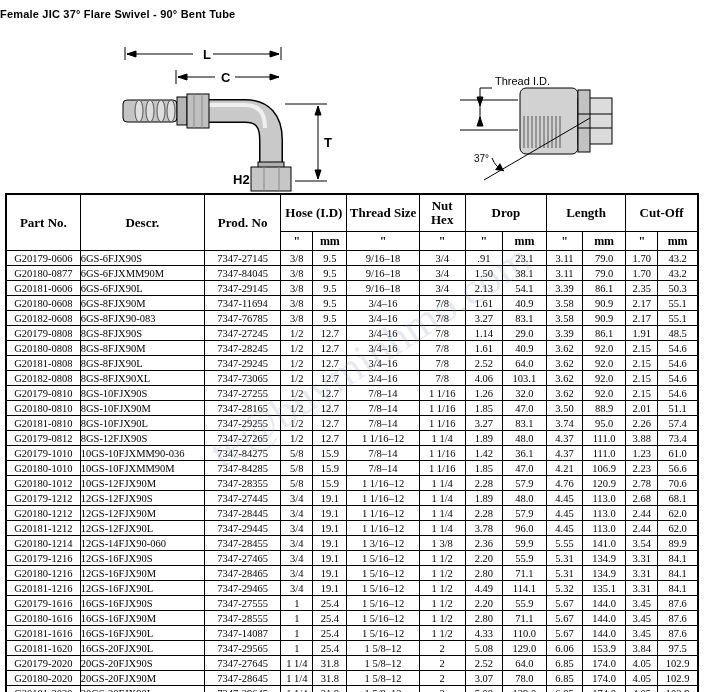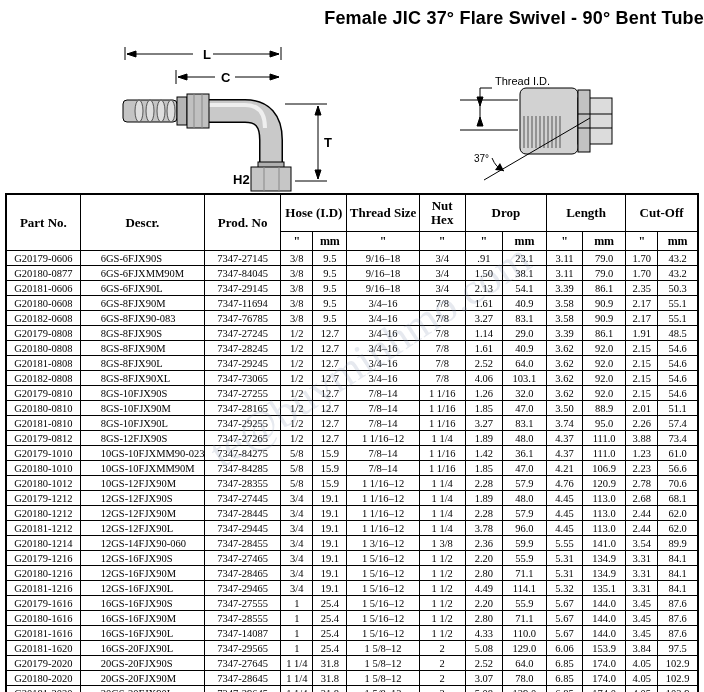--- a/index.html
+++ b/index.html
@@ -1,37 +1,37 @@
 <!DOCTYPE html>
 <html><head>
 <meta charset="utf-8">
 <style>
   html,body{margin:0;padding:0;background:#ffffff;}
   body{width:704px;height:692px;position:relative;font-family:"Liberation Serif",serif;color:#000;overflow:hidden;}
-  .page-title{position:absolute;top:8px;left:0;width:704px;text-align:right;
-    font-family:"Liberation Sans",sans-serif;font-weight:bold;font-size:18px;letter-spacing:.2px;}
+  .page-title{position:absolute;top:8px;left:0;width:704px;text-align:left;
+    font-family:"Liberation Sans",sans-serif;font-weight:bold;font-size:11px;letter-spacing:.2px;}
   .diagram{position:absolute;}
   #diagram-left{left:55px;top:44px;}
   #diagram-right{left:440px;top:40px;}
   .dim-label{font-family:"Liberation Sans",sans-serif;font-weight:bold;font-size:13px;}
   .small-label{font-family:"Liberation Sans",sans-serif;font-size:11px;}
   .tiny-label{font-family:"Liberation Sans",sans-serif;font-size:10px;}
   .watermark{position:absolute;left:90px;top:330px;width:560px;text-align:center;
     transform:rotate(-33deg);transform-origin:center;
     font-family:"Liberation Serif",serif;font-size:44px;color:rgba(130,145,175,0.20);
     pointer-events:none;white-space:nowrap;z-index:5;}
   table.spec{position:absolute;left:5px;top:193px;width:694px;border-collapse:collapse;
     table-layout:fixed;border:2px solid #000;font-size:10.5px;z-index:2;background:transparent;}
   table.spec th, table.spec td{border:1px solid #000;padding:0;text-align:center;
     overflow:hidden;white-space:nowrap;}
   table.spec thead th{font-weight:bold;font-size:13px;line-height:1.05;white-space:normal;}
   table.spec thead tr.units th{font-size:12px;height:18px;}
   table.spec thead tr.groups th{height:36px;}
   table.spec tbody td{height:14px;line-height:13px;}
-  table.spec tbody td.c1{text-align:left;padding-left:20px;}
+  table.spec tbody td.c1{text-align:left;padding-left:0;}
 </style>
 </head>
 <body>
 
 <div class="page-title">Female JIC 37° Flare Swivel - 90° Bent Tube</div>
 
 <svg id="diagram-left" class="diagram" width="340" height="148" viewBox="0 0 340 148">
   <g stroke="#000" stroke-width="1" fill="none">
 
     <line x1="70" y1="3" x2="70" y2="16"></line>
@@ -355,21 +355,21 @@
         <td class="c6">1 1/4</td>
         <td class="c7">1.89</td>
         <td class="c8">48.0</td>
         <td class="c9">4.37</td>
         <td class="c10">111.0</td>
         <td class="c11">3.88</td>
         <td class="c12">73.4</td>
       </tr>
       <tr>
         <td class="c0">G20179-1010</td>
-        <td class="c1">10GS-10FJXMM90-023</td>
+        <td class="c1">10GS-10FJXMM90-036</td>
         <td class="c2">7347-84275</td>
         <td class="c3">5/8</td>
         <td class="c4">15.9</td>
         <td class="c5">7/8–14</td>
         <td class="c6">1 1/16</td>
         <td class="c7">1.42</td>
         <td class="c8">36.1</td>
         <td class="c9">4.37</td>
         <td class="c10">111.0</td>
         <td class="c11">1.23</td>

